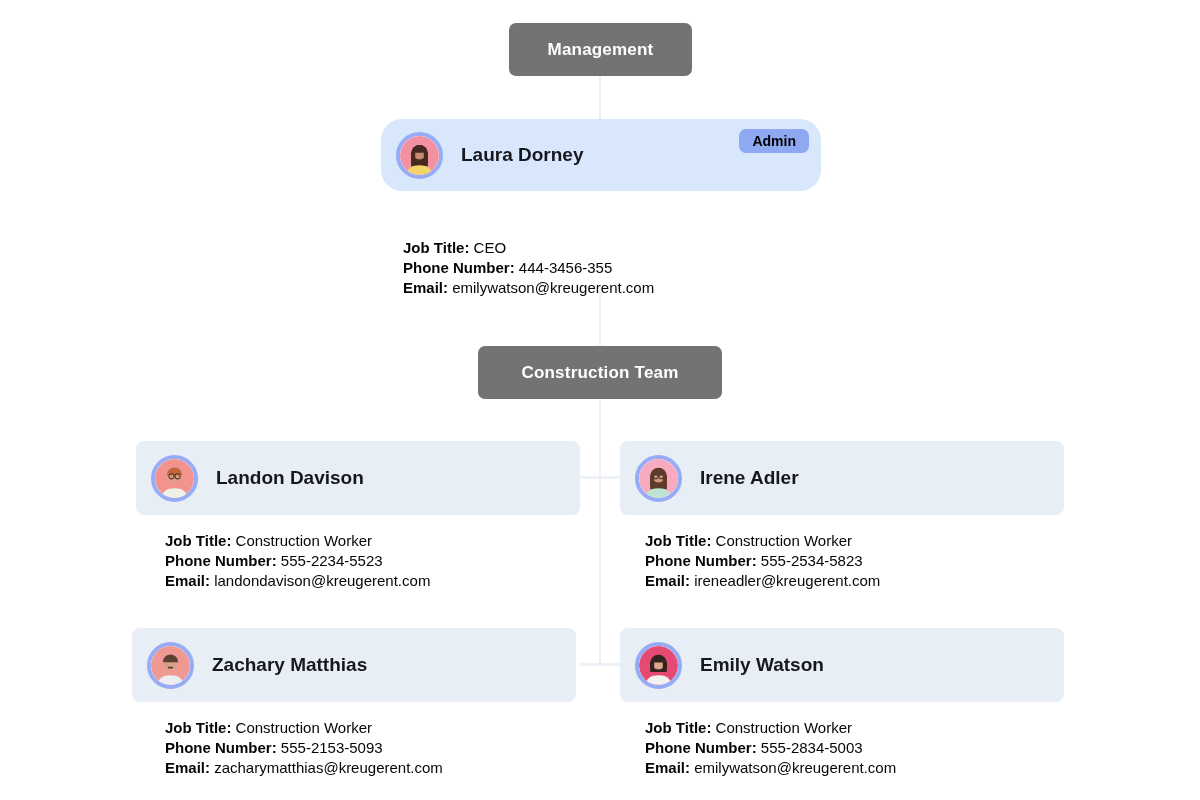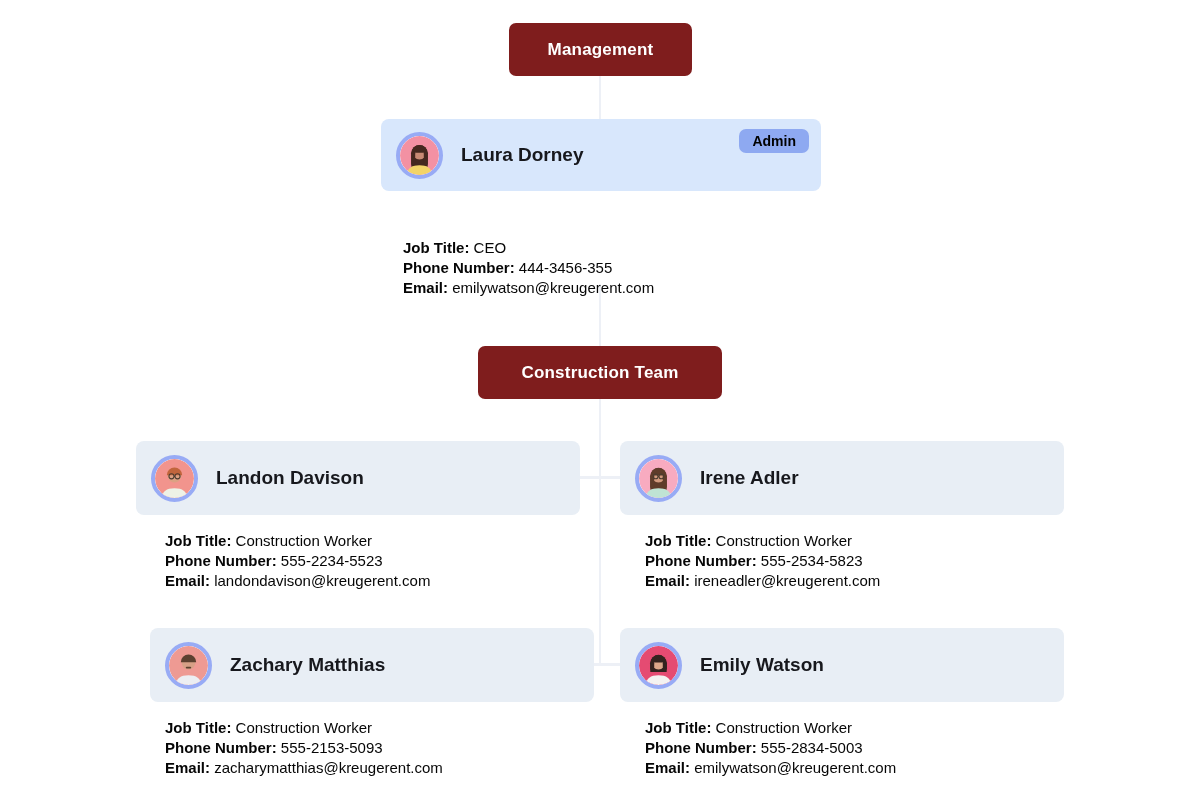--- a/index.html
+++ b/index.html
@@ -7,31 +7,31 @@
   .canvas{position:relative;width:1200px;height:800px;background:#ffffff;overflow:hidden;}
 
   .line{position:absolute;background:#edf0f6;}
   .v1{left:599px;top:76px;width:2px;height:44px;}
   .v2{left:599px;top:284px;width:2px;height:63px;}
   .v3{left:599px;top:399px;width:2px;height:266px;}
   .h1{left:580px;top:476px;width:40px;height:3px;}
   .h2{left:580px;top:663px;width:40px;height:3px;}
 
   .btn{position:absolute;display:flex;align-items:center;justify-content:center;
-       background:#7f1d1d;color:#ffffff;font-weight:700;font-size:17px;
+       background:#737373;color:#ffffff;font-weight:700;font-size:17px;
        border-radius:7px;letter-spacing:.2px;cursor:pointer;}
   .btn-mgmt{left:509px;top:23px;width:183px;height:53px;}
   .btn-team{left:478px;top:346px;width:244px;height:53px;}
 
   .card{position:absolute;display:flex;align-items:center;border-radius:8px;
         padding:0 15px;box-sizing:border-box;cursor:pointer;}
-  .card-manager{left:381px;top:119px;width:440px;height:72px;background:#d8e7fc;}
+  .card-manager{left:381px;top:119px;width:440px;height:72px;background:#d8e7fc;border-radius:21px;}
   .card-m0{left:136px;top:441px;width:444px;height:74px;background:#e8eef5;}
   .card-m1{left:620px;top:441px;width:444px;height:74px;background:#e8eef5;}
-  .card-m2{left:150px;top:628px;width:444px;height:74px;background:#e8eef5;}
+  .card-m2{left:132px;top:628px;width:444px;height:74px;background:#e8eef5;}
   .card-m3{left:620px;top:628px;width:444px;height:74px;background:#e8eef5;}
 
   .avatar{flex:0 0 auto;width:47px;height:47px;border-radius:50%;
           border:4px solid #98abf5;overflow:hidden;box-sizing:border-box;background:#fff;}
   .avatar svg{display:block;width:39px;height:39px;}
   .name{margin-left:18px;font-size:19px;font-weight:700;color:#17181d;}
 
   .badge{position:absolute;top:10px;right:12px;height:24px;line-height:24px;
          padding:0 13px;background:#8ea9f1;color:#000000;font-weight:700;
          font-size:14px;border-radius:7px;}

